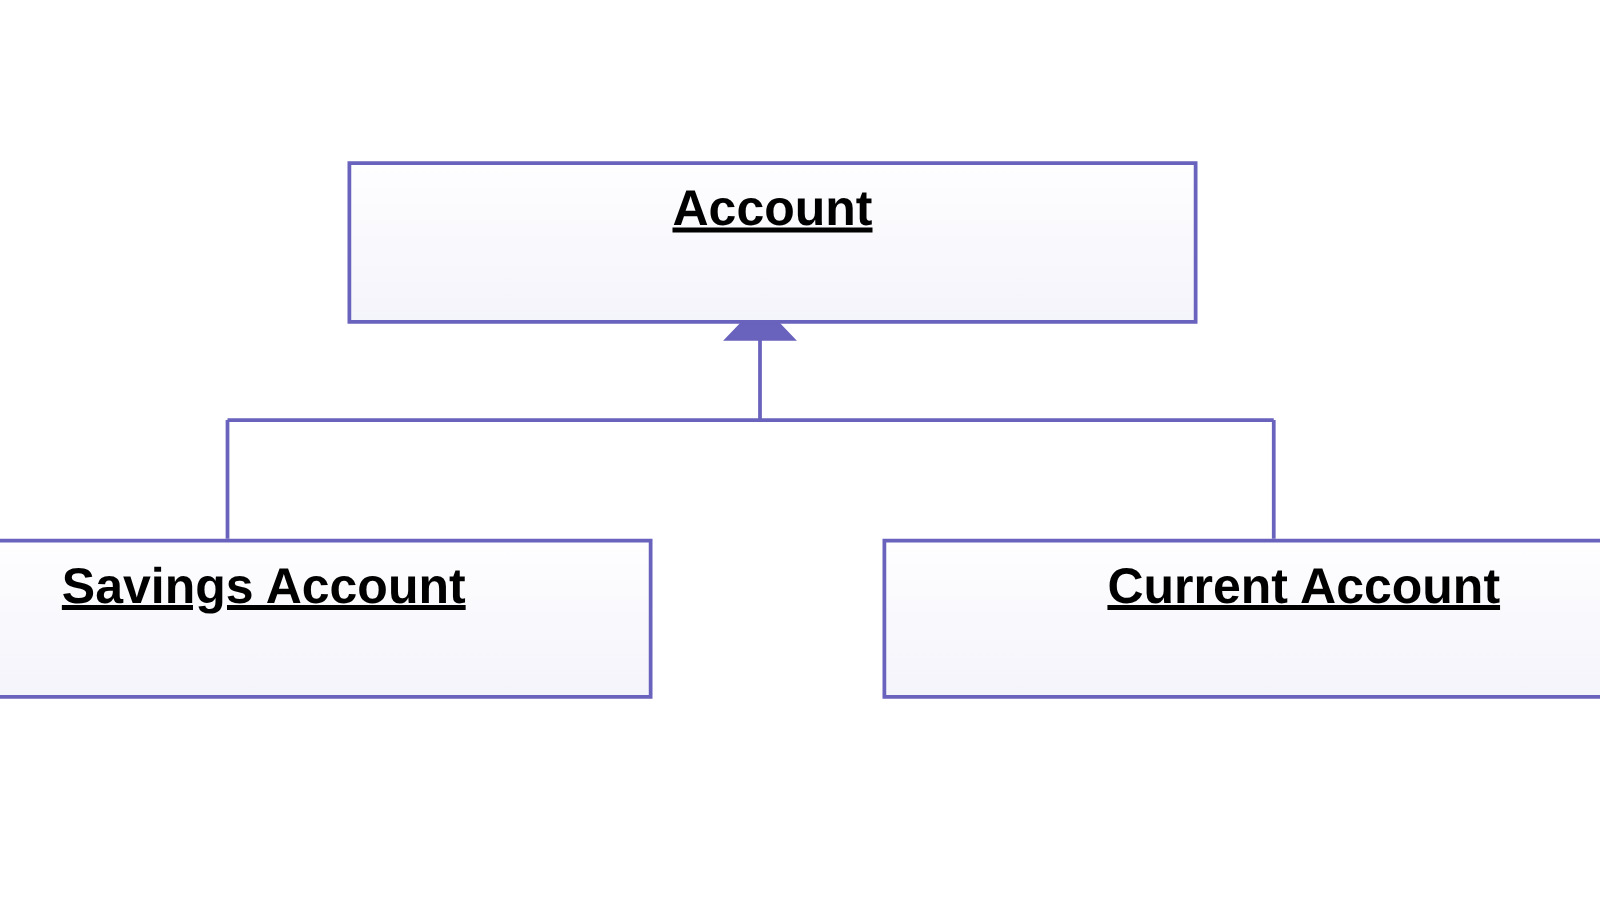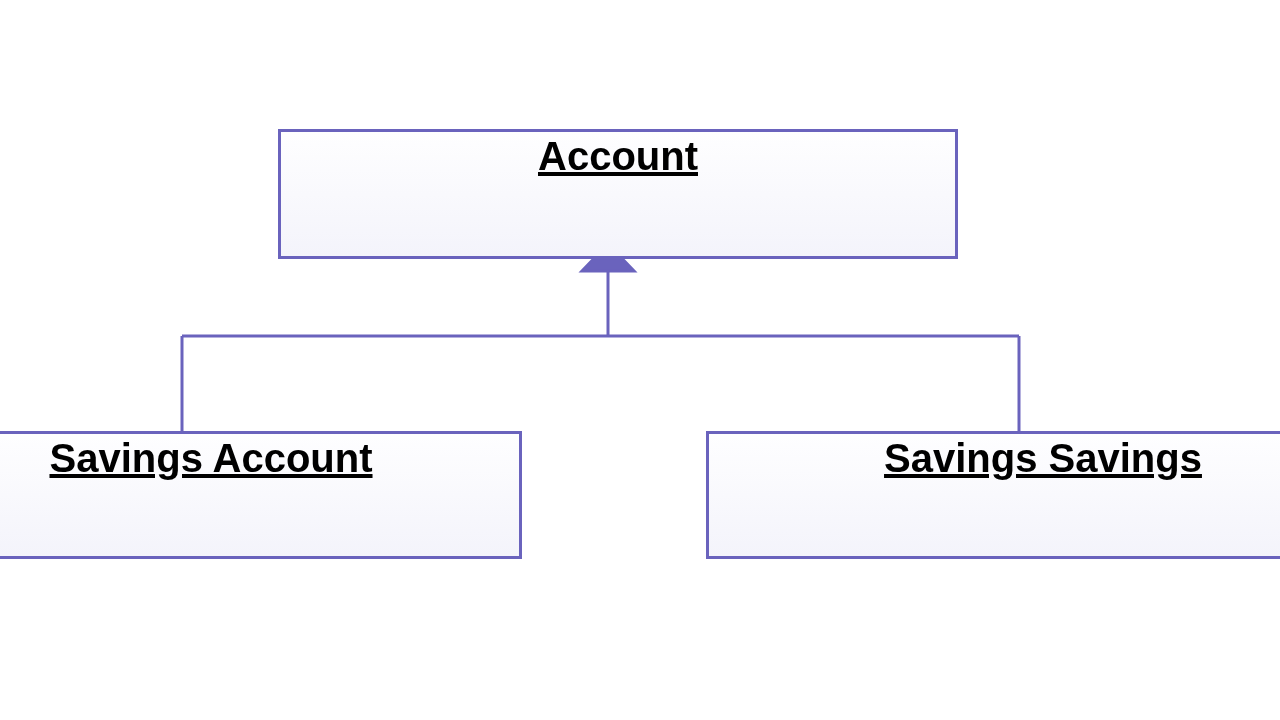--- a/index.html
+++ b/index.html
@@ -17,21 +17,21 @@
     height: 720px;
   }
   .node {
     position: absolute;
     box-sizing: border-box;
     background: linear-gradient(to bottom, #fefeff, #f4f4fb);
     border: 3px solid #6a63bd;
     display: flex;
     align-items: flex-start;
     justify-content: center;
-    padding-top: 0;
+    padding-top: 11px;
   }
   .node .label {
     font-size: 40px;
     font-weight: 700;
     color: #000000;
     text-decoration: underline;
     line-height: 1.2;
   }
   svg.edges {
     position: absolute;
@@ -59,16 +59,16 @@
 
   <div class="node" id="node-parent" style="left: 278px; top: 129px; width: 680px; height: 130px;">
     <span class="label">Account</span>
   </div>
 
   <div class="node" id="node-left" style="left: -100px; top: 431px; width: 622px; height: 128px;">
     <span class="label">Savings Account</span>
   </div>
 
   <div class="node" id="node-right" style="left: 706px; top: 431px; width: 674px; height: 128px;">
-    <span class="label">Savings Savings</span>
+    <span class="label">Current Account</span>
   </div>
 
 </div>
 
 </body></html>

